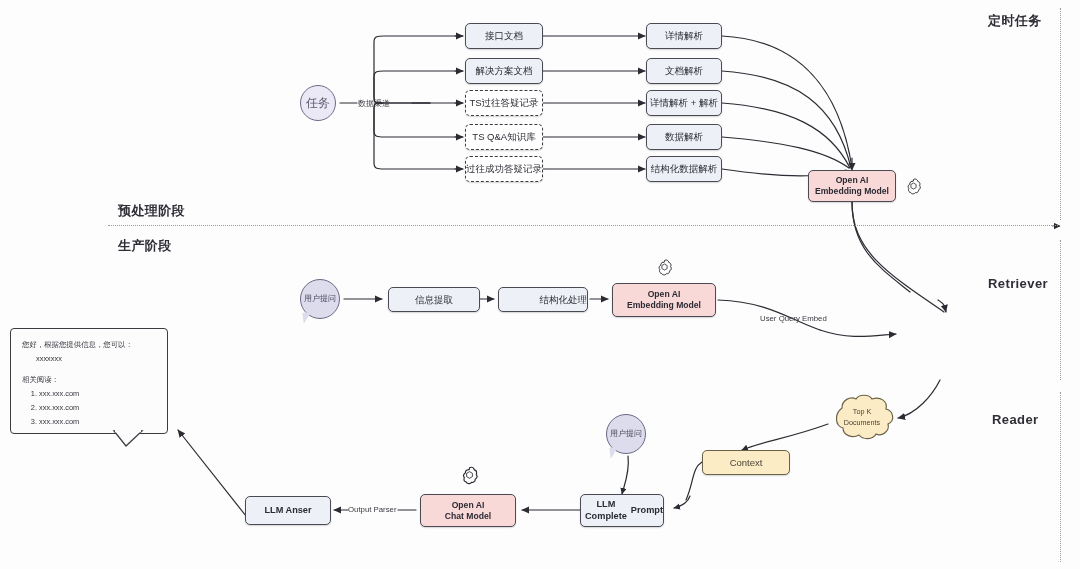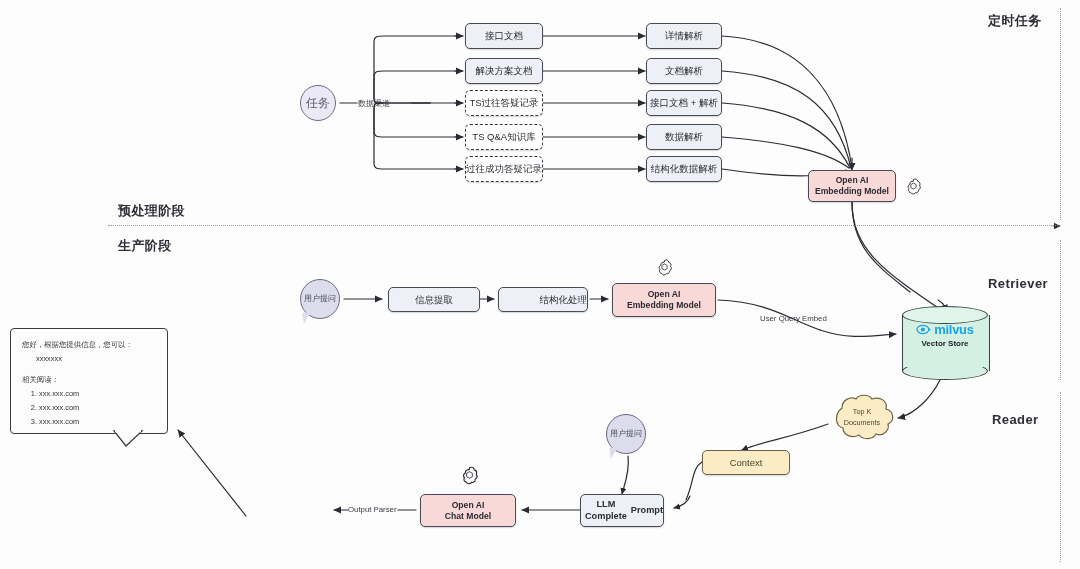--- a/index.html
+++ b/index.html
@@ -319,21 +319,21 @@
     <span>过往成功答疑记录</span>
   </div>
 
   <div class="node box" style="left:646px; top:23px; width:76px; height:26px;">
     <span>详情解析</span>
   </div>
   <div class="node box" style="left:646px; top:58px; width:76px; height:26px;">
     <span>文档解析</span>
   </div>
   <div class="node box" style="left:646px; top:90px; width:76px; height:26px;">
-    <span>接口文档 + 解析</span>
+    <span>详情解析 + 解析</span>
   </div>
   <div class="node box" style="left:646px; top:124px; width:76px; height:26px;">
     <span>数据解析</span>
   </div>
   <div class="node box" style="left:646px; top:156px; width:76px; height:26px;">
     <span>结构化数据解析</span>
   </div>
 
   <div class="node box pink" style="left:808px; top:170px; width:88px; height:32px; flex-direction:column;">
     <span>Open AI</span>
@@ -365,36 +365,20 @@
   </div>
   <div class="oai" style="left:655px; top:258px;">
     <svg width="19" height="19" viewBox="0 0 24 24" fill="none" stroke="#2b2b33" stroke-width="1.25">
       <path d="M12 3.2c1.6-1.1 3.8-0.7 4.9 0.9 0.3 0.45 0.5 0.96 0.56 1.5 1.7 0.35 2.9 1.95 2.7 3.7-0.05 0.5-0.2 1-0.46 1.44 1.18 1.3 1.18 3.3 0 4.6-0.33 0.37-0.74 0.65-1.2 0.83 0.2 1.73-1 3.33-2.7 3.68-0.5 0.1-1.02 0.08-1.5-0.05-1.1 1.6-3.3 2-4.9 0.9-0.42-0.29-0.77-0.67-1.03-1.11-1.7-0.35-2.9-1.95-2.7-3.68 0.05-0.5 0.2-1 0.46-1.44-1.18-1.3-1.18-3.3 0-4.6 0.33-0.37 0.74-0.65 1.2-0.83-0.2-1.73 1-3.33 2.7-3.68 0.5-0.1 1.02-0.08 1.5 0.05 0.1-0.15 0.22-0.3 0.35-0.43z"></path>
       <path d="M12 7.6 L15.3 9.5 L15.3 13.3 L12 15.2 L8.7 13.3 L8.7 9.5 Z" stroke-width="1"></path>
     </svg>
   </div>
 
   <div class="plabel edge-label" style="left:760px; top:314px;">User Query Embed</div>
 
-  <div class="cylinder" style="left:902px; top:306px; width:86px; height:74px;">
-    <div class="cyl-body"></div>
-    <div class="cyl-bottom"></div>
-    <div class="cyl-top"></div>
-    <div class="cyl-content">
-      <div class="milvus-logo">
-        <svg width="15" height="15" viewBox="0 0 24 24">
-          <ellipse cx="11" cy="12" rx="9.4" ry="6.6" fill="none" stroke="#1aa3e8" stroke-width="2"></ellipse>
-          <circle cx="11" cy="12" r="3.3" fill="#1aa3e8"></circle>
-          <path d="M20.5 9.6 L23.6 12 L20.5 14.4 Z" fill="#1aa3e8"></path>
-        </svg>
-        <span class="milvus-word">milvus</span>
-      </div>
-      <div class="cyl-caption">Vector Store</div>
-    </div>
-  </div>
 
   <svg style="position:absolute; left:824px; top:392px; width:76px; height:52px;" viewBox="0 0 76 52">
     <path d="M18,16 C18,8 26,4 32,7 C35,2 45,2 48,7 C56,4 64,9 62,17
              C70,19 71,29 64,32 C66,39 58,45 52,42 C49,48 39,48 35,43
              C28,47 19,43 19,36 C11,34 10,22 18,16 Z" fill="#fbecc6" stroke="#6b6248" stroke-width="1.2"></path>
   </svg>
   <div class="cloud-label" style="left:824px; top:392px; width:76px; height:52px;">
     <span>Top K</span>
     <span>Documents</span>
   </div>
@@ -419,20 +403,23 @@
   </div>
   <div class="oai" style="left:459px; top:465px;">
     <svg width="21" height="21" viewBox="0 0 24 24" fill="none" stroke="#2b2b33" stroke-width="1.25">
       <path d="M12 3.2c1.6-1.1 3.8-0.7 4.9 0.9 0.3 0.45 0.5 0.96 0.56 1.5 1.7 0.35 2.9 1.95 2.7 3.7-0.05 0.5-0.2 1-0.46 1.44 1.18 1.3 1.18 3.3 0 4.6-0.33 0.37-0.74 0.65-1.2 0.83 0.2 1.73-1 3.33-2.7 3.68-0.5 0.1-1.02 0.08-1.5-0.05-1.1 1.6-3.3 2-4.9 0.9-0.42-0.29-0.77-0.67-1.03-1.11-1.7-0.35-2.9-1.95-2.7-3.68 0.05-0.5 0.2-1 0.46-1.44-1.18-1.3-1.18-3.3 0-4.6 0.33-0.37 0.74-0.65 1.2-0.83-0.2-1.73 1-3.33 2.7-3.68 0.5-0.1 1.02-0.08 1.5 0.05 0.1-0.15 0.22-0.3 0.35-0.43z"></path>
       <path d="M12 7.6 L15.3 9.5 L15.3 13.3 L12 15.2 L8.7 13.3 L8.7 9.5 Z" stroke-width="1"></path>
     </svg>
   </div>
 
   <div class="plabel edge-label" style="left:348px; top:505px;">Output Parser</div>
 
+  <div class="node box white-en" style="left:245px; top:496px; width:86px; height:29px;">
+    <span>LLM Anser</span>
+  </div>
 
   <div class="answer-box" style="left:10px; top:328px; width:158px; height:106px;">
     <div>您好，根据您提供信息，您可以：</div>
     <div class="indent">xxxxxxx</div>
     <div class="gap"></div>
     <div>相关阅读：</div>
     <ol>
       <li>xxx.xxx.com</li>
       <li>xxx.xxx.com</li>
       <li>xxx.xxx.com</li>

